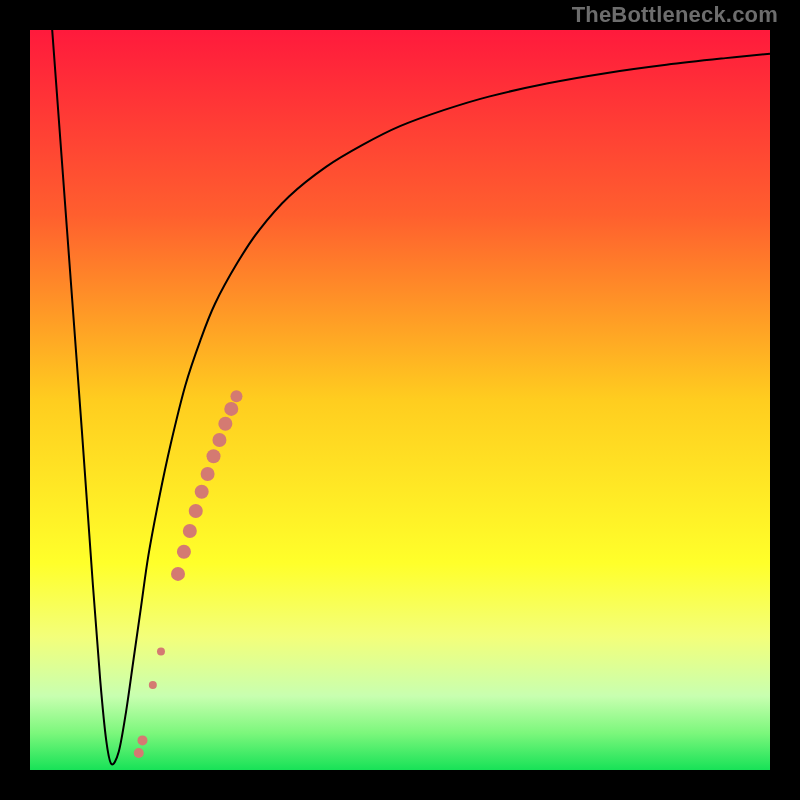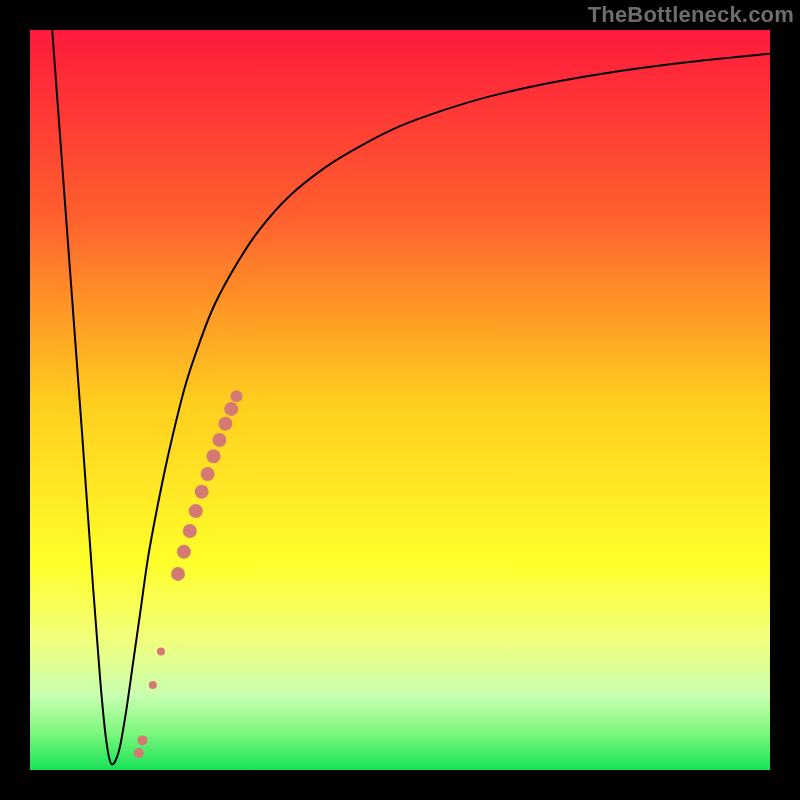--- a/index.html
+++ b/index.html
@@ -13,21 +13,21 @@
   }
   .frame {
     position: relative;
     width: 800px;
     height: 800px;
     background: #000;
   }
   .watermark {
     position: absolute;
     top: 2px;
-    right: 6px;
+    right: 22px;
     color: #6d6d6d;
     font-size: 22px;
     font-weight: 600;
     letter-spacing: 0.2px;
     z-index: 10;
   }
   .plot {
     position: absolute;
     left: 30px;
     top: 30px;

